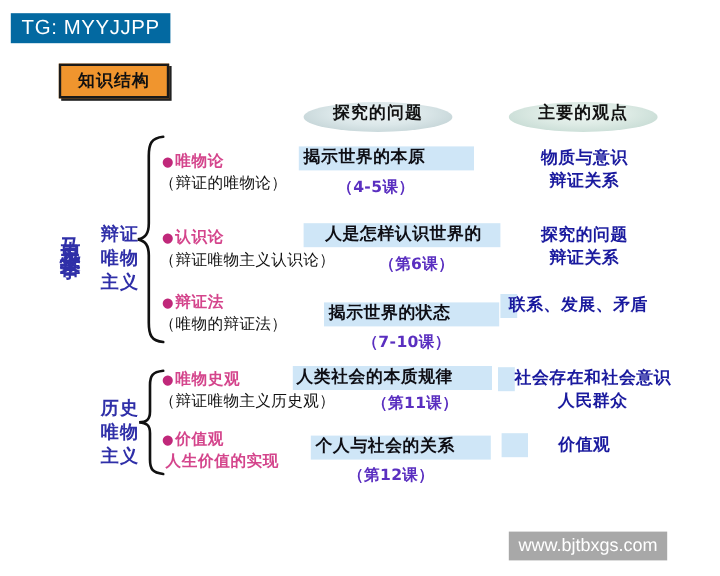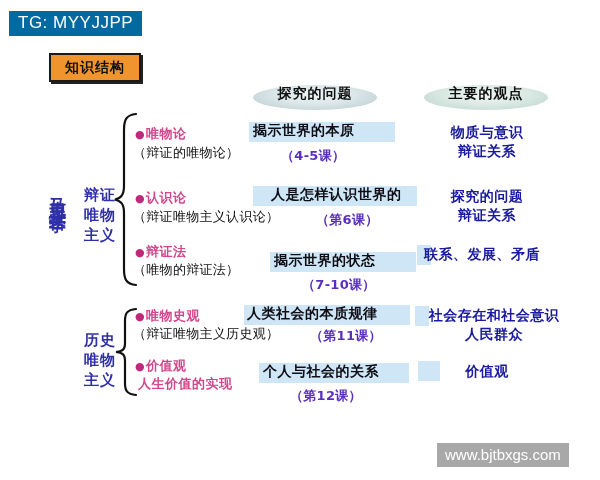--- a/index.html
+++ b/index.html
@@ -41,21 +41,20 @@
     position: absolute;
     left: 424px;
     top: 443px;
     padding: 2px 8px 3px 8px;
     background: #a8a8a8;
     color: #ffffff;
     font-size: 15px;
     font-family: "Liberation Sans", sans-serif;
     line-height: 19px;
     white-space: nowrap;
-    margin-left: 13px;
   }
 
   
   .title-box {
     position: absolute;
     left: 49px;
     top: 53px;
     width: 88px;
     height: 25px;
     background: #f0952e;

